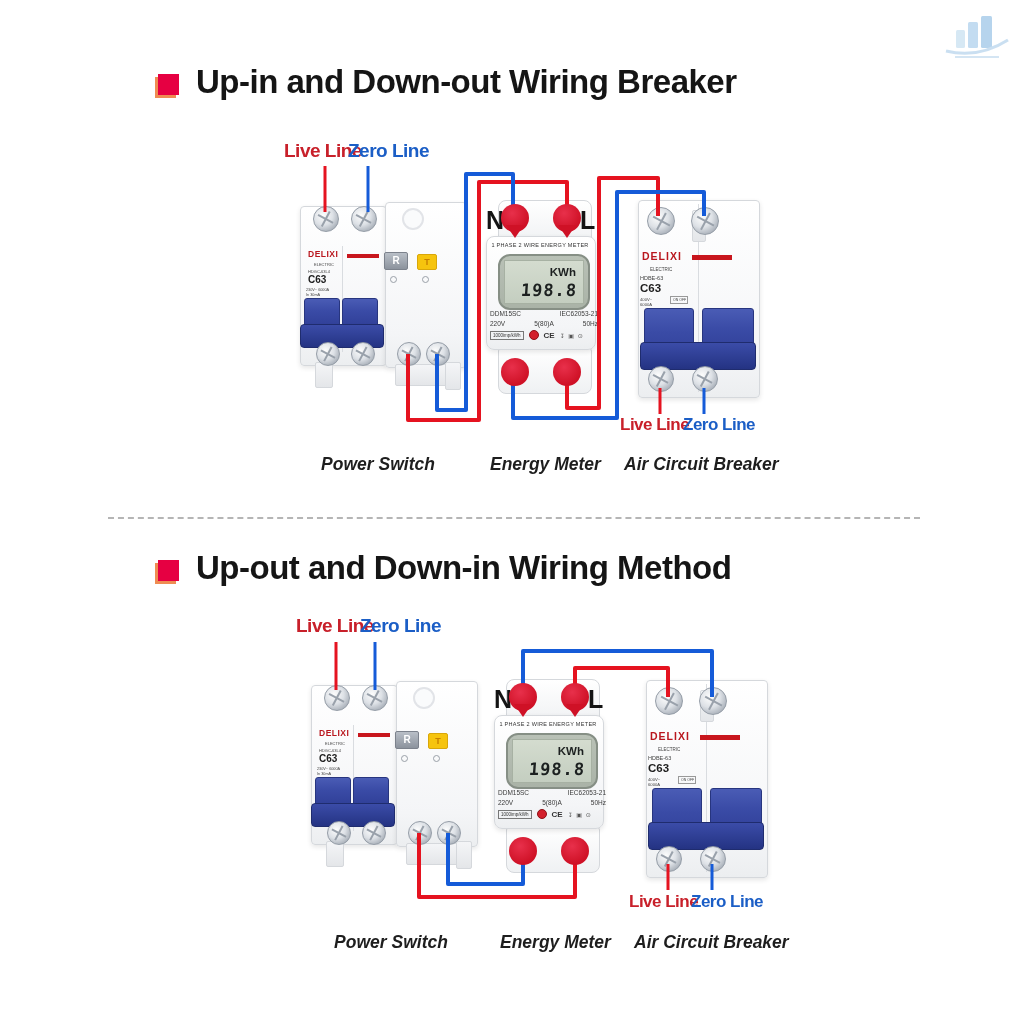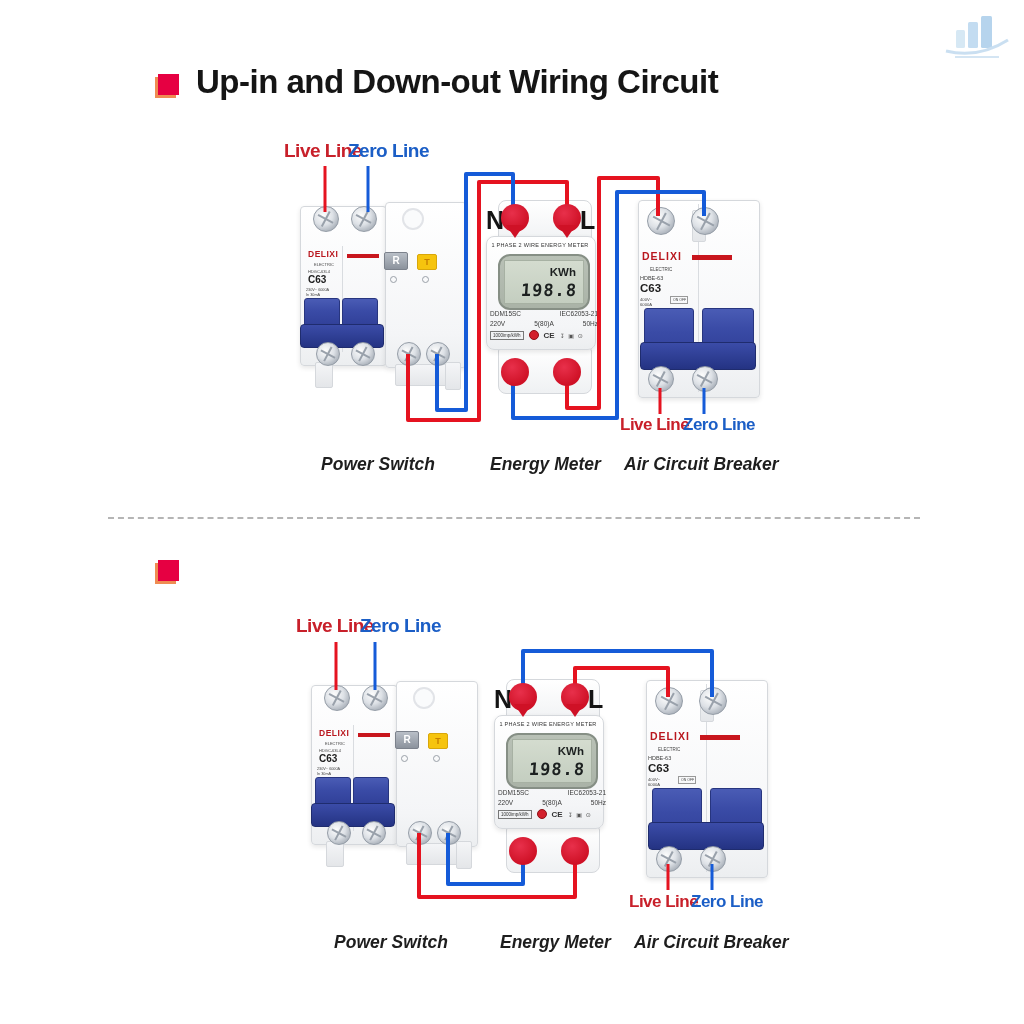--- a/index.html
+++ b/index.html
@@ -82,21 +82,21 @@
 
   <svg class="watermark" width="80" height="58" viewBox="0 0 80 58">
     <rect x="18" y="24" width="9" height="18" rx="1.5" fill="#bcd9ee"></rect>
     <rect x="30" y="16" width="10" height="26" rx="1.5" fill="#9cc6e8"></rect>
     <rect x="43" y="10" width="11" height="32" rx="1.5" fill="#86b9e2"></rect>
     <path d="M8,45 Q40,53 70,34" stroke="#a7cbe8" stroke-width="3" fill="none"></path>
     <rect x="17" y="50" width="44" height="2" fill="#b9d5ec"></rect>
   </svg>
 
   <div class="bullet" style="left:158px;top:74px"></div>
-  <div class="title" style="left:196px;top:63px">Up-in and Down-out Wiring Circuit</div>
+  <div class="title" style="left:196px;top:63px">Up-in and Down-out Wiring Breaker</div>
 
   <div class="linelabel live" style="left:284px;top:140px">Live Line</div>
   <div class="linelabel zero" style="left:348px;top:140px">Zero Line</div>
 
   <div class="abs" style="left:300px;top:198px;width:165px;height:195px">
     <div class="devbody" style="left:0;top:8px;width:85px;height:158px"></div>
     <div class="devbody" style="left:85px;top:4px;width:80px;height:164px"></div>
     <div class="seam" style="left:42px;top:48px;height:106px"></div>
     <div class="tab" style="left:15px;top:164px;width:16px;height:24px"></div>
     <div class="tab" style="left:95px;top:166px;width:55px;height:20px"></div>
@@ -182,20 +182,21 @@
   <div class="linelabel small live" style="left:620px;top:415px">Live Line</div>
   <div class="linelabel small zero" style="left:683px;top:415px">Zero Line</div>
 
   <div class="caption" style="left:317px;top:454px;width:122px">Power Switch</div>
   <div class="caption" style="left:490px;top:454px;width:105px">Energy Meter</div>
   <div class="caption" style="left:624px;top:454px;width:145px">Air Circuit Breaker</div>
 
   <div class="divider"></div>
 
   <div class="bullet" style="left:158px;top:560px"></div>
+  <div class="title" style="left:196px;top:549px">Up-out and Down-in Wiring Method</div>
 
   <div class="linelabel live" style="left:296px;top:615px">Live Line</div>
   <div class="linelabel zero" style="left:360px;top:615px">Zero Line</div>
 
   <div class="abs" style="left:311px;top:677px;width:165px;height:195px">
     <div class="devbody" style="left:0;top:8px;width:85px;height:158px"></div>
     <div class="devbody" style="left:85px;top:4px;width:80px;height:164px"></div>
     <div class="seam" style="left:42px;top:48px;height:106px"></div>
     <div class="tab" style="left:15px;top:164px;width:16px;height:24px"></div>
     <div class="tab" style="left:95px;top:166px;width:55px;height:20px"></div>

